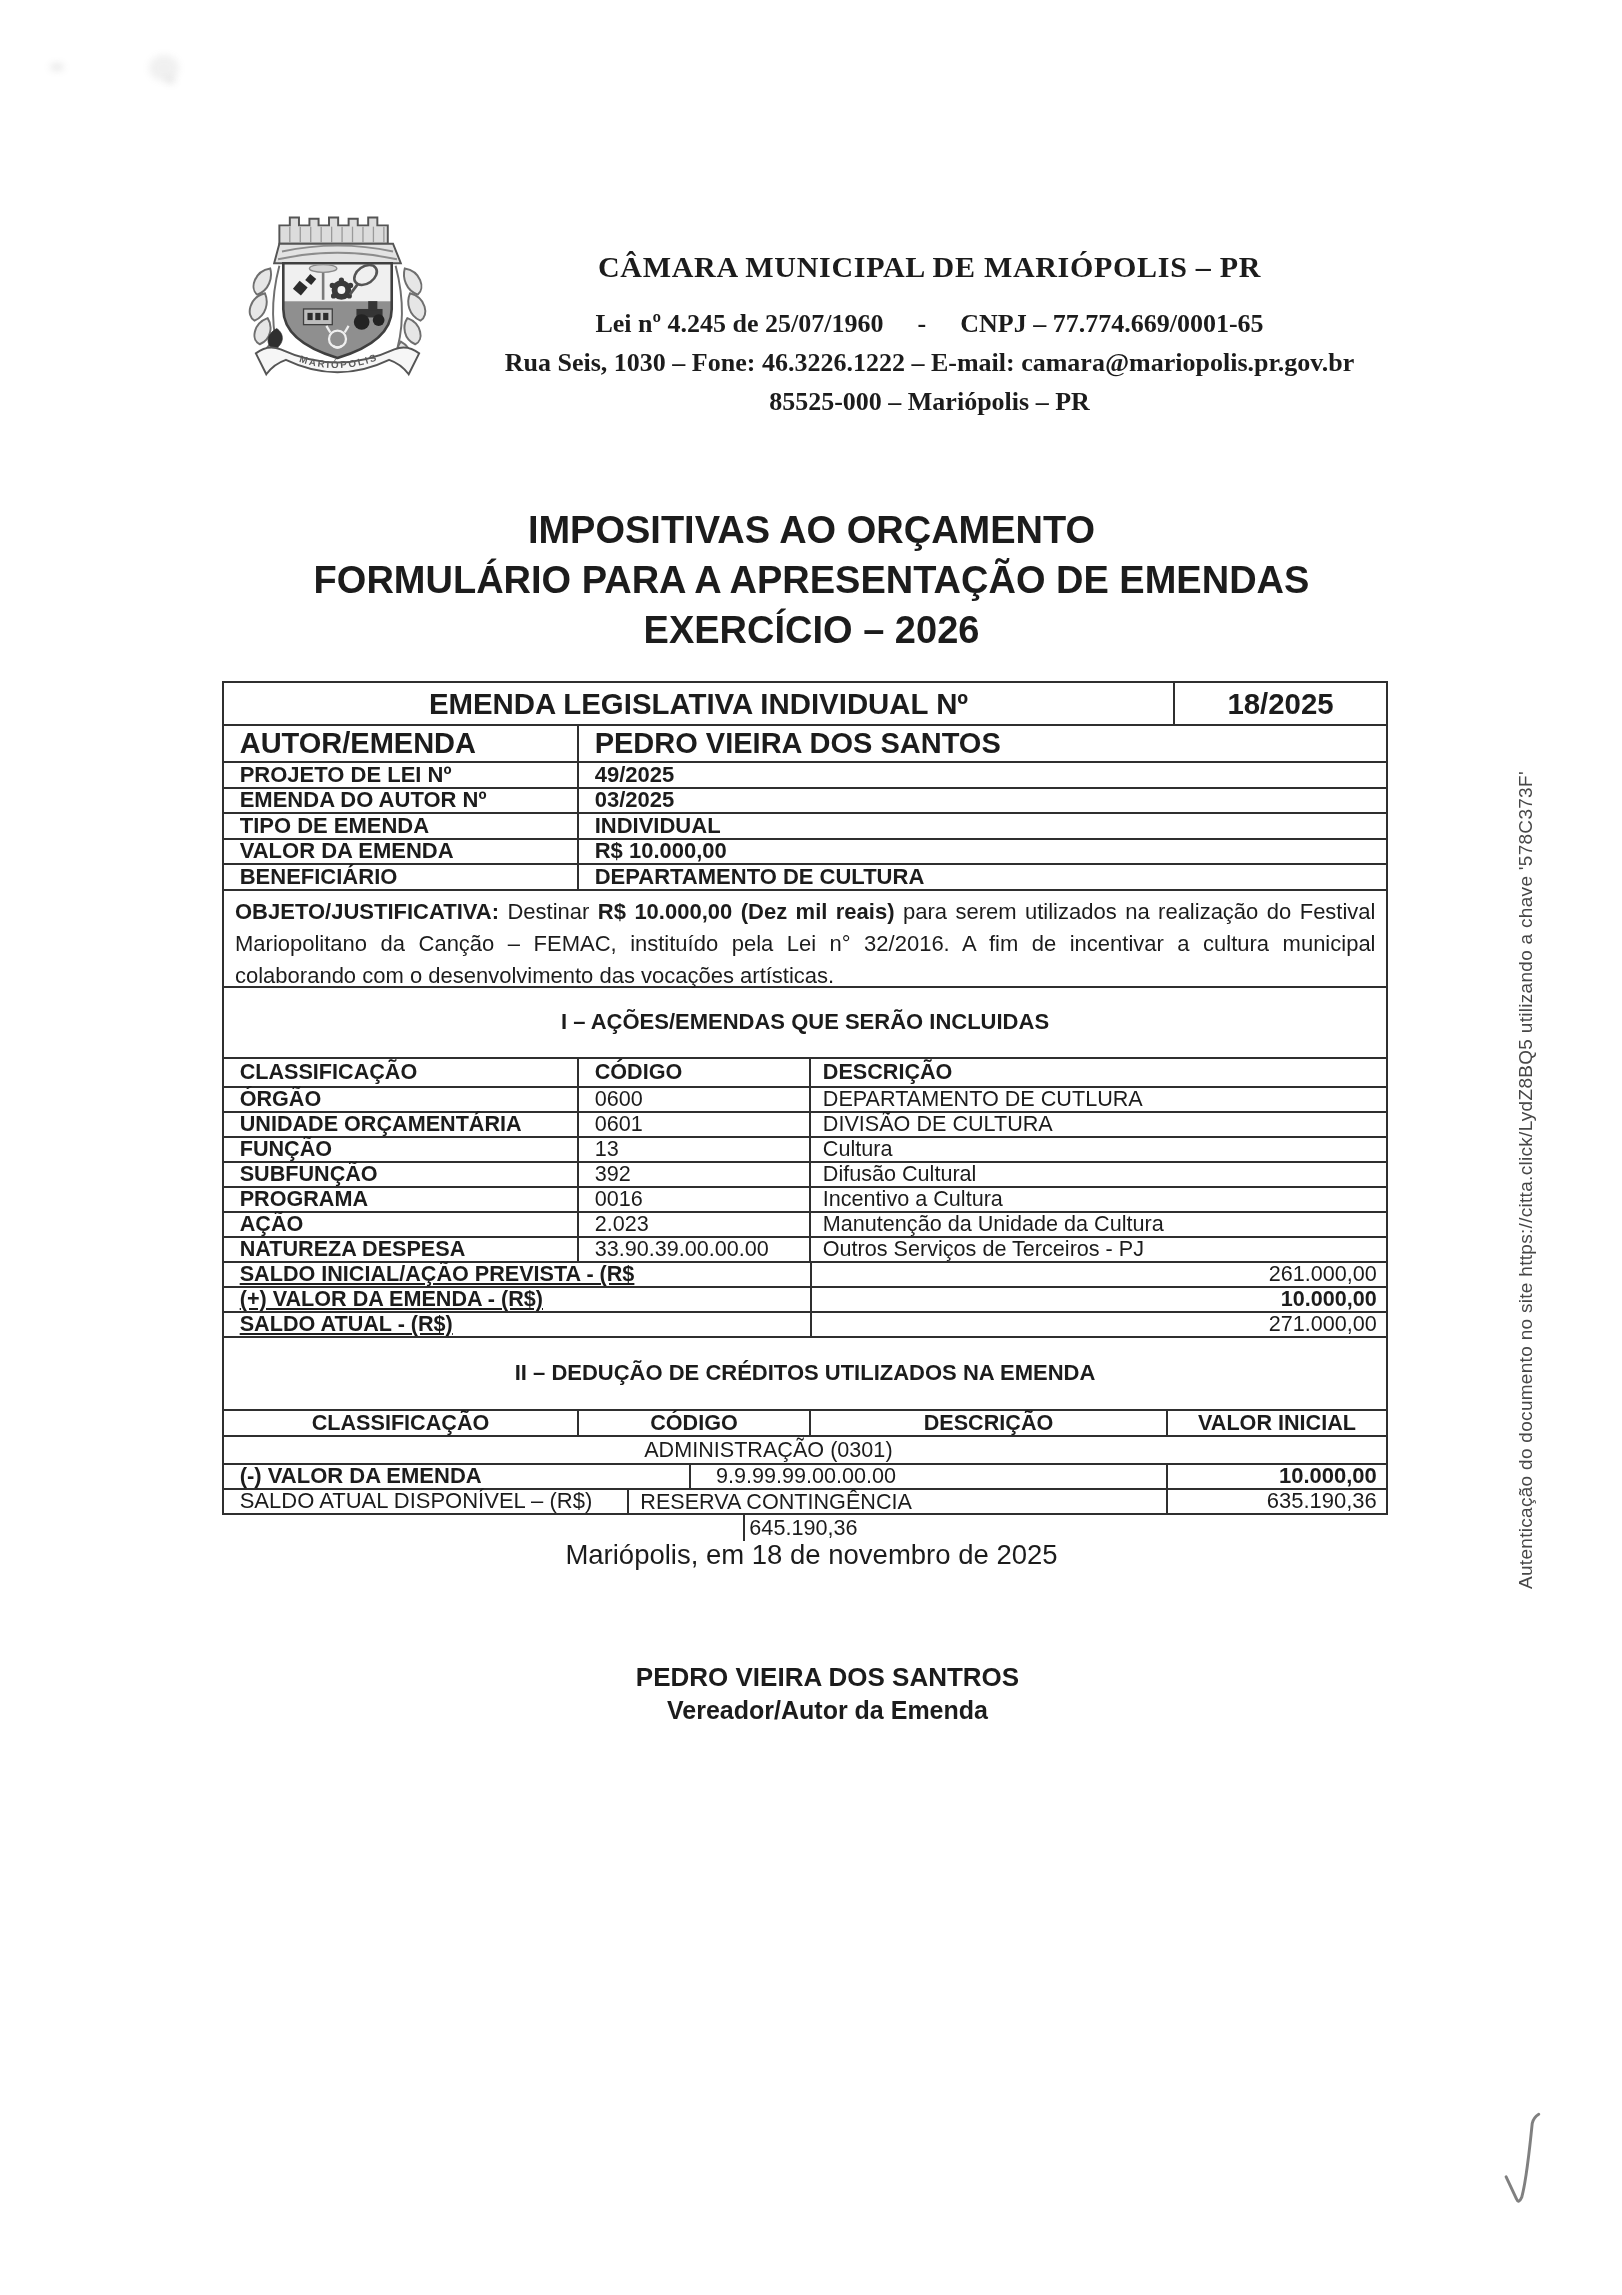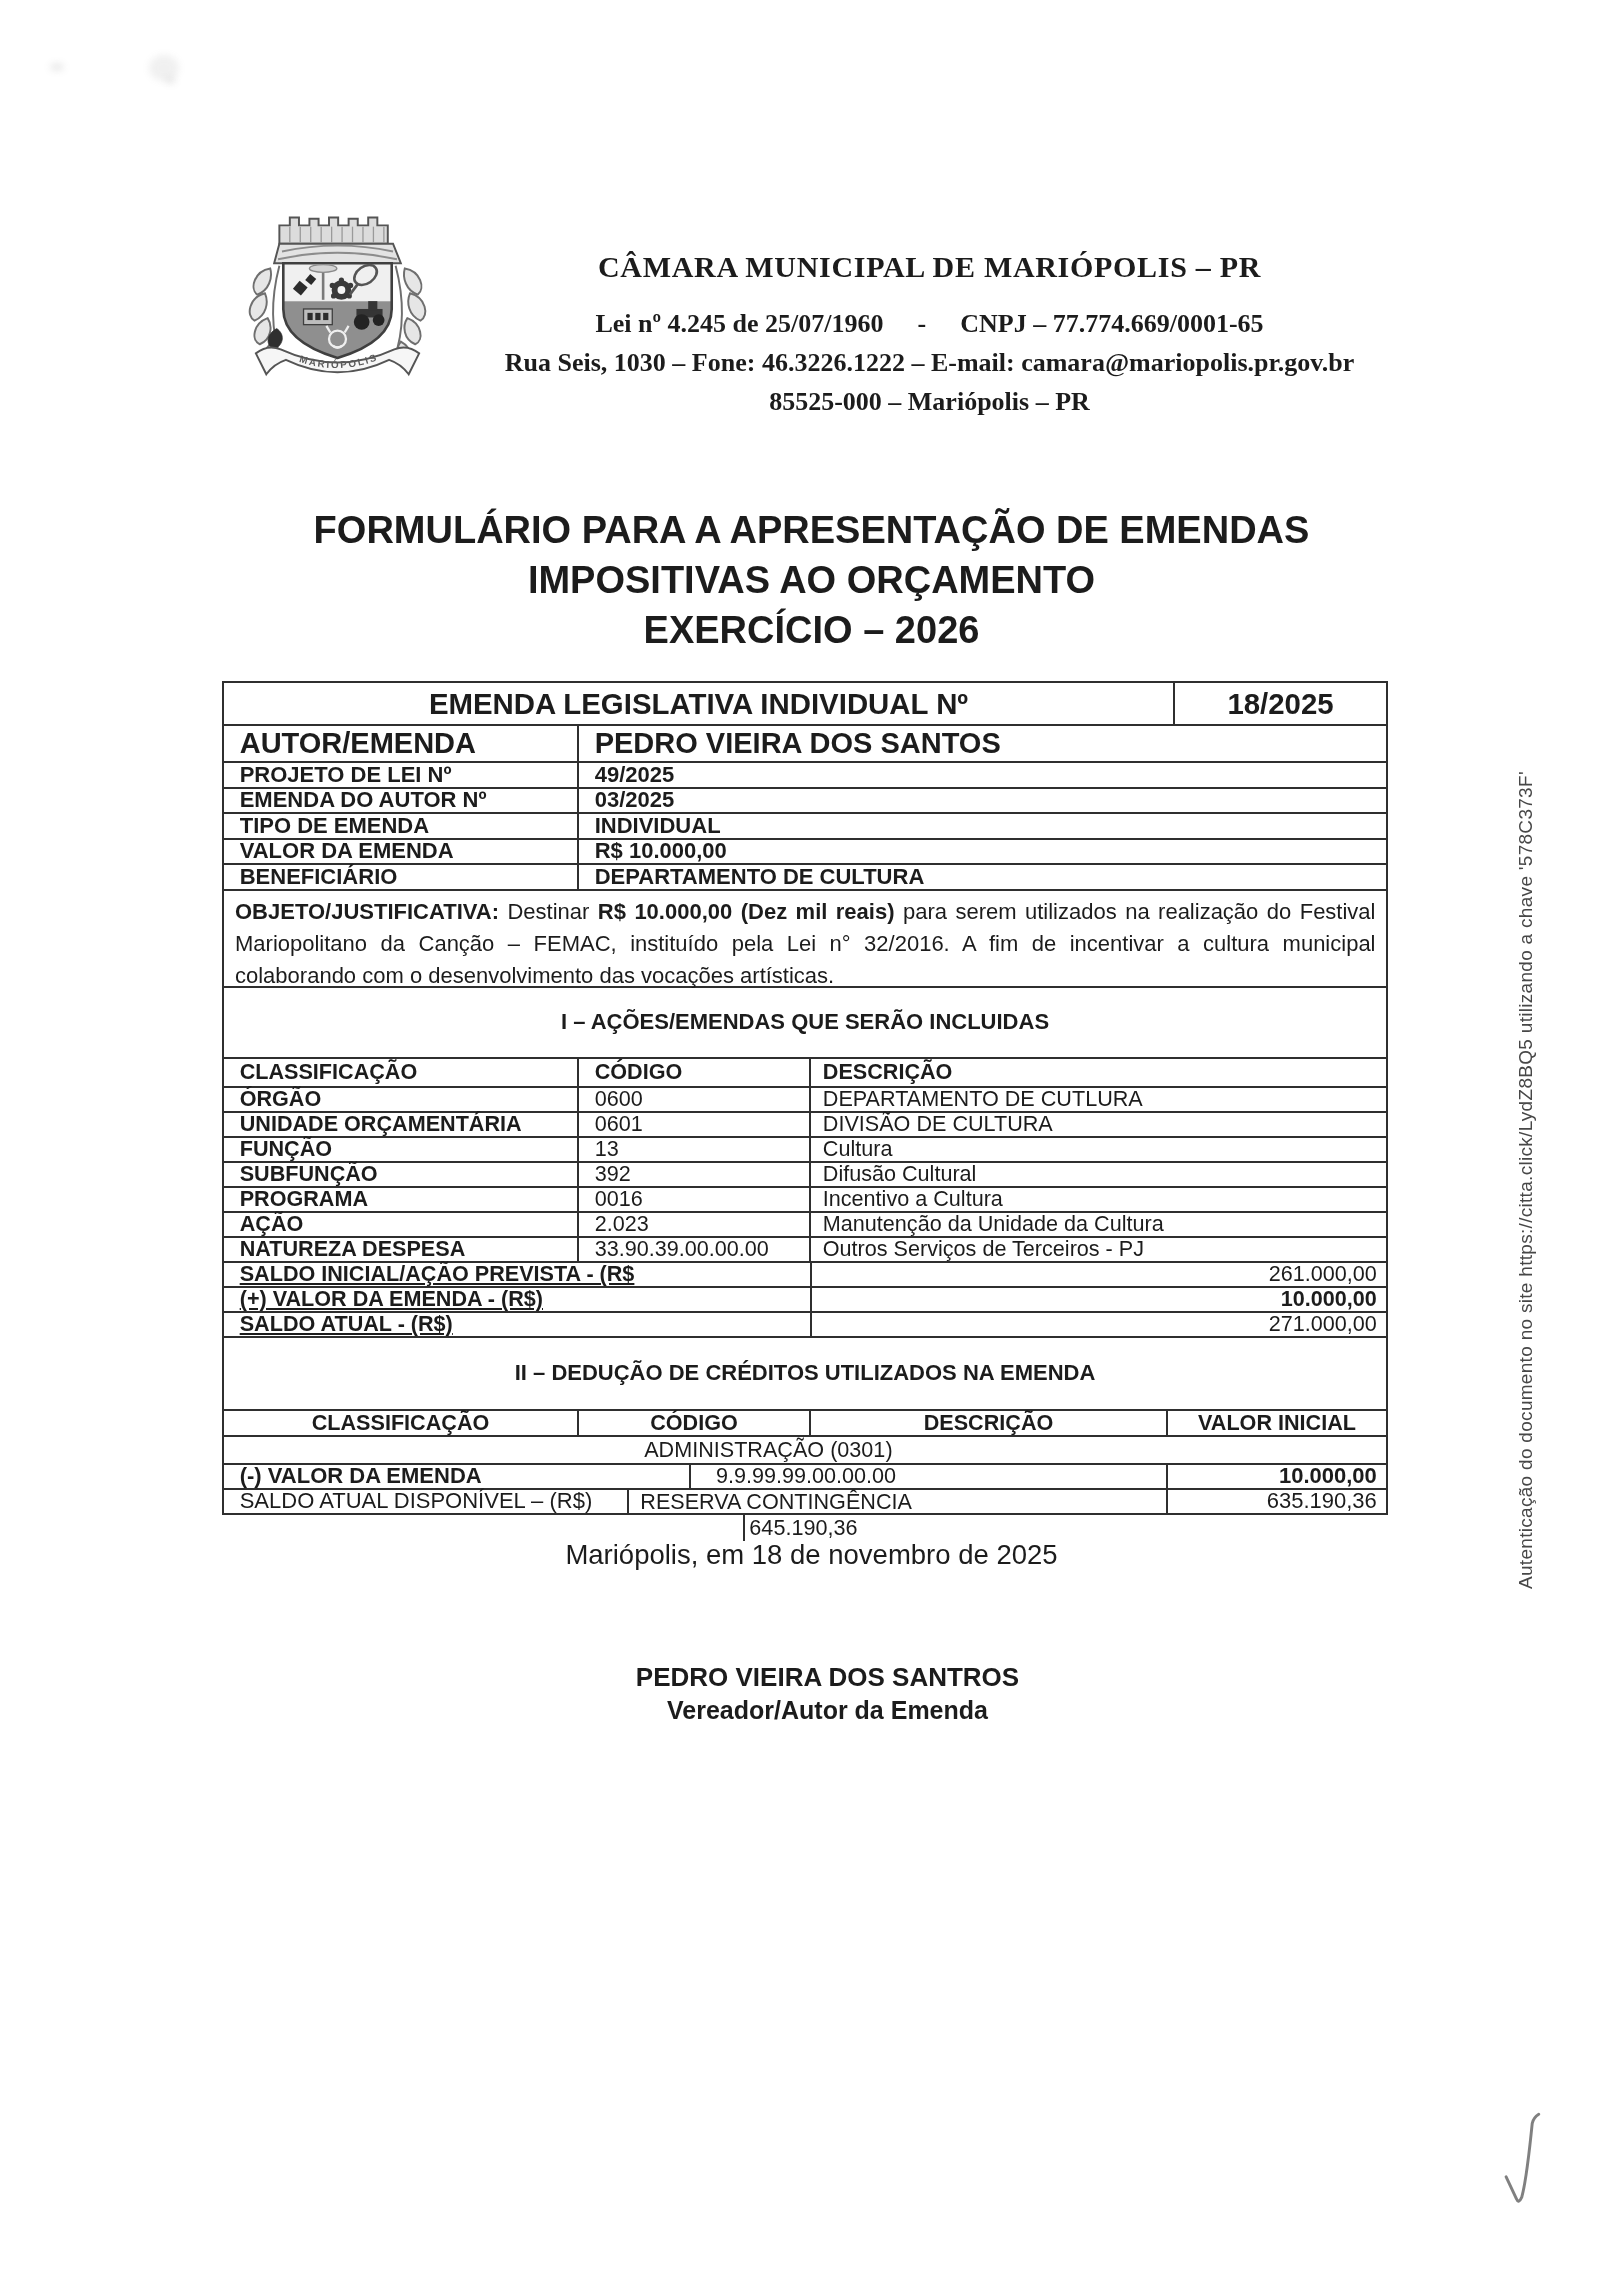--- a/index.html
+++ b/index.html
@@ -210,22 +210,22 @@
   <div class="header-text">
     <div class="org-name">CÂMARA MUNICIPAL DE MARIÓPOLIS – PR</div>
     <div class="head-sub">
       <div class="law-line"><span>Lei nº 4.245 de 25/07/1960</span><span class="sep">-</span><span>CNPJ – 77.774.669/0001-65</span></div>
       <div>Rua Seis, 1030 – Fone: 46.3226.1222 – E-mail: camara@mariopolis.pr.gov.br</div>
       <div>85525-000 – Mariópolis – PR</div>
     </div>
   </div>
 
   <div class="form-title">
+    <div>IMPOSITIVAS AO ORÇAMENTO</div>
     <div>FORMULÁRIO PARA A APRESENTAÇÃO DE EMENDAS</div>
-    <div>IMPOSITIVAS AO ORÇAMENTO</div>
     <div>EXERCÍCIO – 2026</div>
   </div>
 
   <div class="main-box">
 
     <div class="row r-top">
       <div class="cell cA">EMENDA LEGISLATIVA INDIVIDUAL Nº</div>
       <div class="cell cB bl">18/2025</div>
     </div>
 

